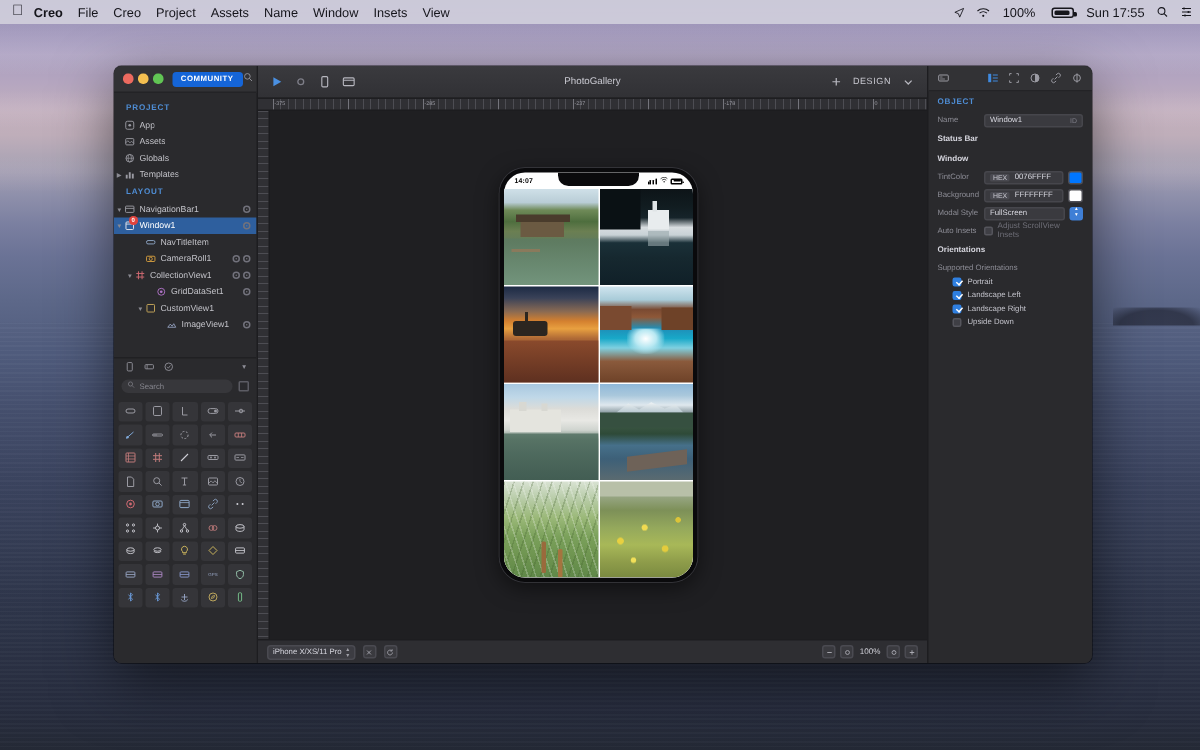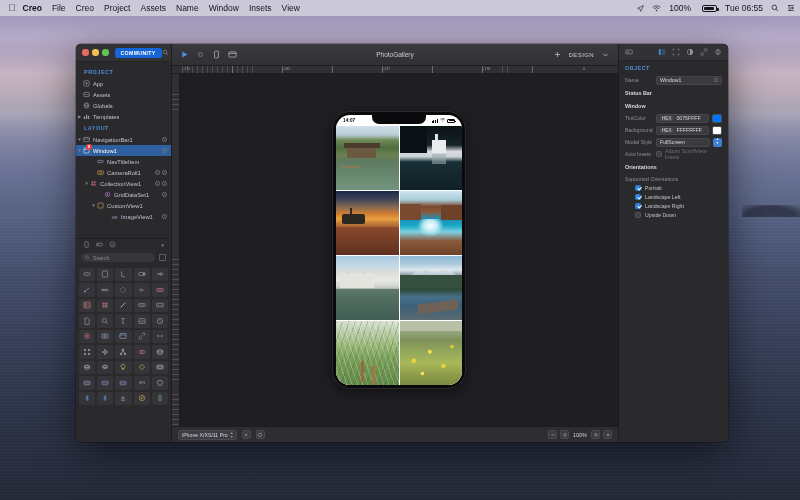--- a/index.html
+++ b/index.html
@@ -348,21 +348,21 @@
       <path d="M3.2 5.4a5.6 5.6 0 0 1 7.6 0" fill="none" stroke="#16161c" stroke-width="1.1"></path>
       <circle cx="7" cy="8.2" r="1.1" fill="#16161c"></circle>
     </svg>
   </span>
   <span class="ri">100%</span>
   <span class="ri">
       <span class="batt">
         <i></i>
       </span>
     </span>
-  <span class="ri">Tue 06:55</span>
+  <span class="ri">Sun 17:55</span>
   <span class="ri">
     <svg viewBox="0 0 12 12" width="8" height="8">
         <circle cx="5" cy="5" r="3.4" fill="none" stroke="#16161c" stroke-width="1.1"></circle>
         <path d="M7.6 7.6L10.5 10.5" stroke="#16161c" stroke-width="1.1"></path>
       </svg>
   </span>
   <span class="ri">
     <svg viewBox="0 0 12 12" width="8" height="8">
       <path d="M1.5 2.5h9M1.5 6h9M1.5 9.5h9" stroke="#16161c" stroke-width="1"></path>
       <circle cx="3.5" cy="2.5" r="1.1" fill="#16161c"></circle>

